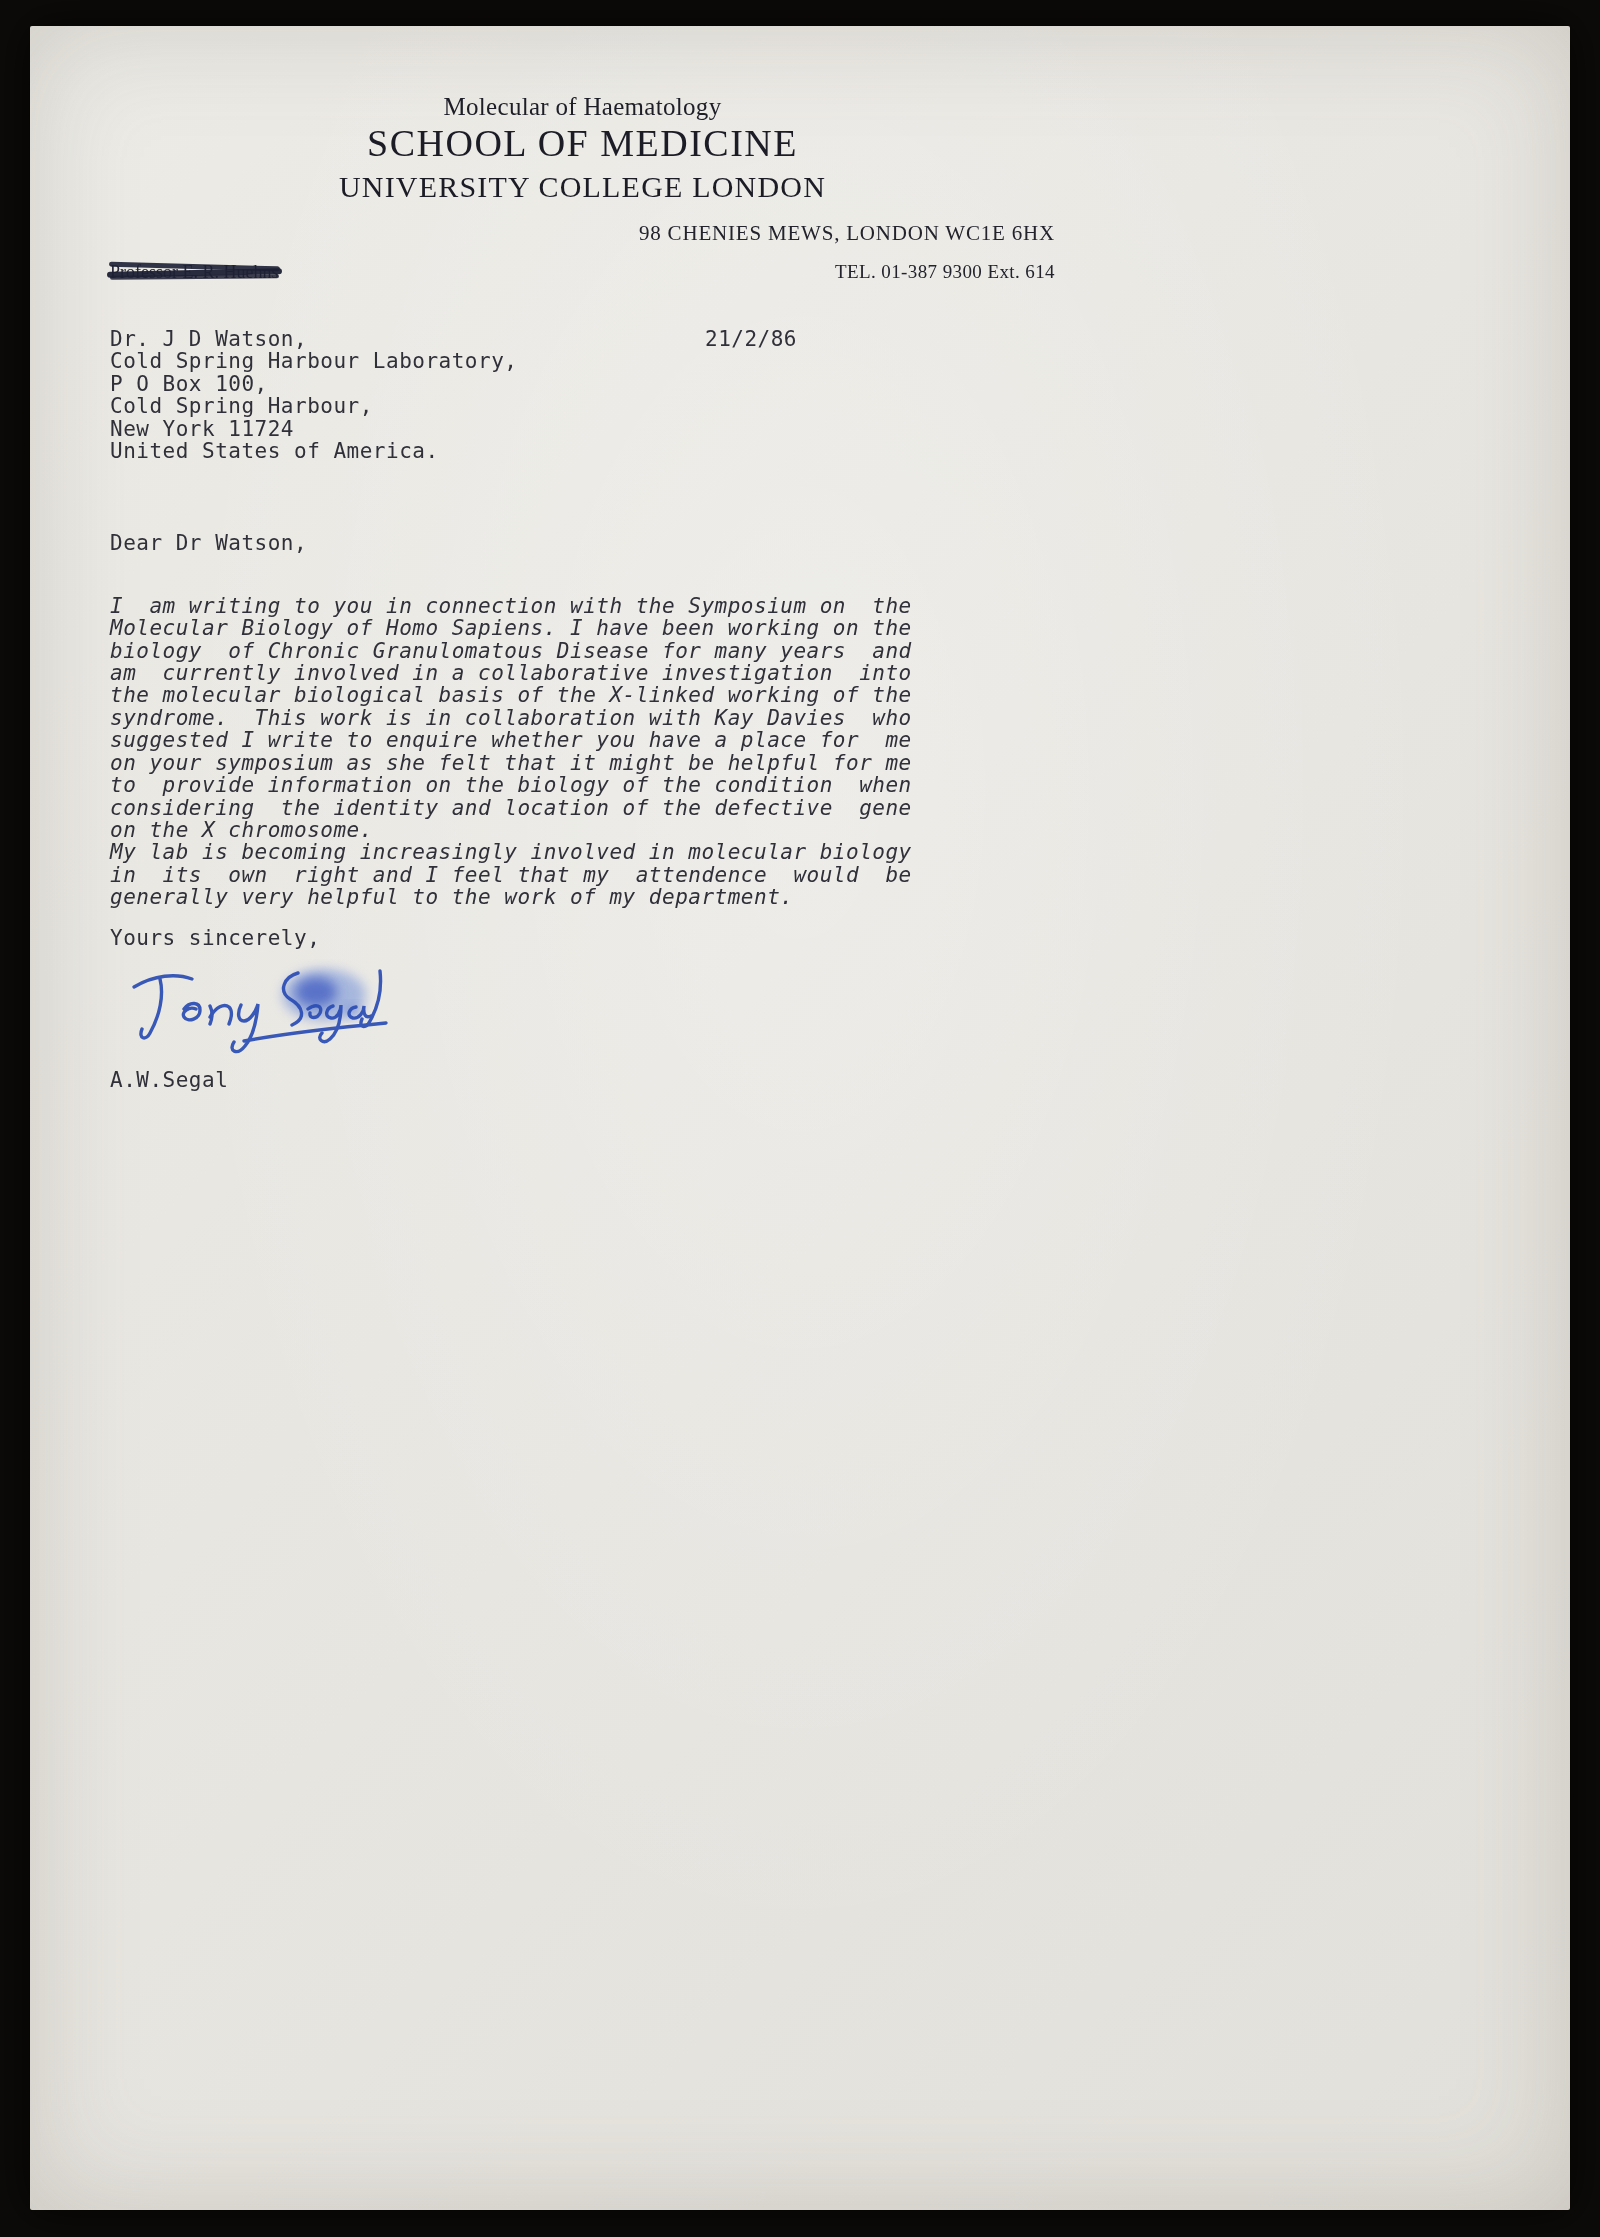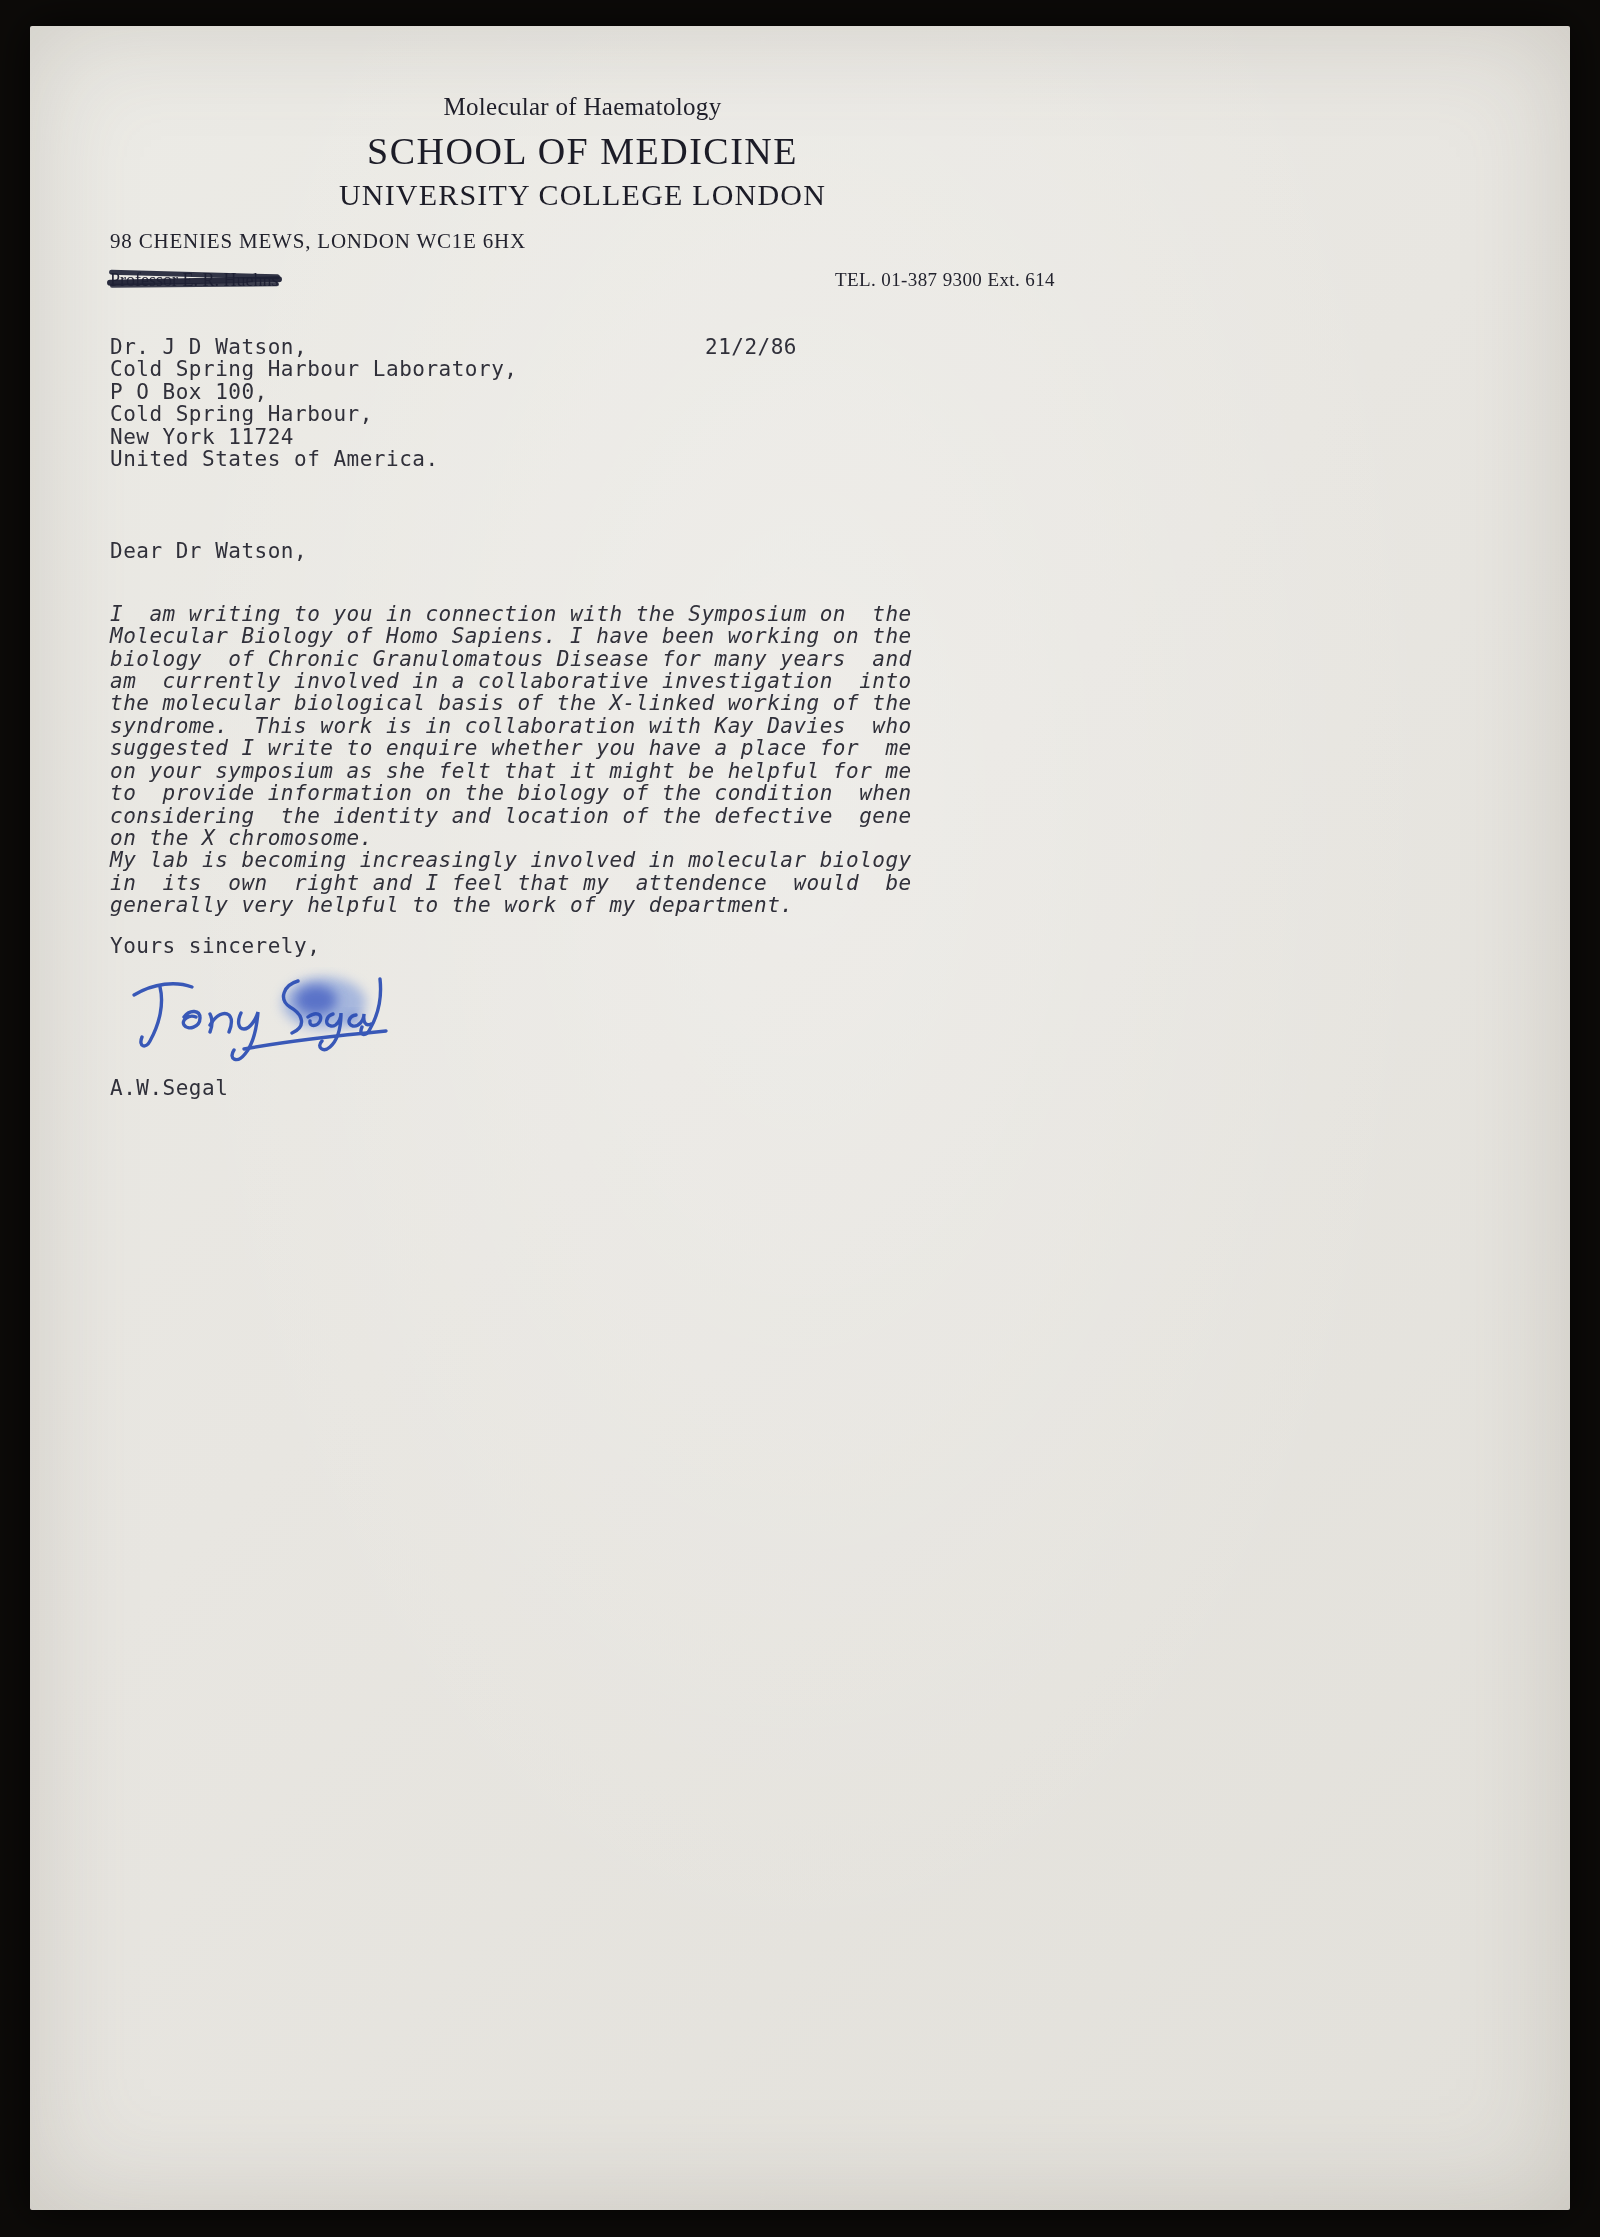--- a/index.html
+++ b/index.html
@@ -28,36 +28,36 @@
     color:#20202b;
   }
   .dept{
     margin-top:66px;
     text-align:center;
     font-size:25px;line-height:30px;
     letter-spacing:0.3px;
     color:#1e1e29;
   }
   .school{
-    margin-top:8px;
+    margin-top:0;
     text-align:center;
     font-size:38px;line-height:42px;
     letter-spacing:1.5px;
     color:#1c1c27;
   }
   .univ{
     margin-top:2px;
     text-align:center;
     font-size:30px;line-height:42px;
     letter-spacing:1.2px;
     color:#1c1c27;
   }
   .addr{
     margin-top:12px;
-    text-align:left;
+    text-align:right;
     font-size:21px;line-height:26px;
     letter-spacing:0.8px;
     color:#23232e;
   }
   .head-row{
     margin-top:14px;
     display:flex;
     justify-content:space-between;
     align-items:baseline;
     font-size:19px;line-height:24px;

